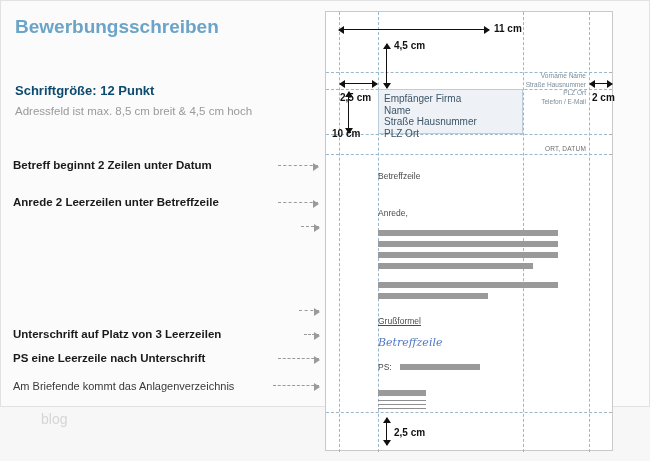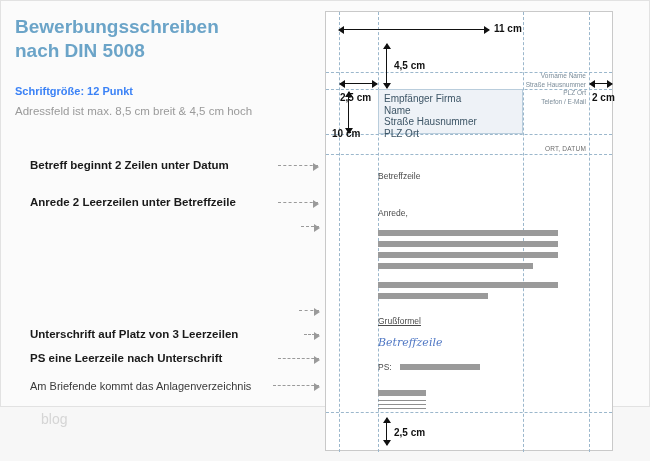--- a/index.html
+++ b/index.html
@@ -33,39 +33,38 @@
     font-weight: bold;
     line-height: 24px;
   }
   .subtitle-block {
     position: absolute;
     left: 14px;
     top: 80px;
     width: 300px;
   }
   .subtitle-main {
-    font-size: 11px;
+    font-size: 13px;
     font-weight: bold;
-    color: #3b82f6;
+    color: #0c4a6e;
     line-height: 20px;
   }
   .subtitle-sub {
     font-size: 11.5px;
     color: #9a9a9a;
     line-height: 18px;
     margin-top: 1px;
   }
 
   .note {
     position: absolute;
     font-size: 11.5px;
     color: #1a1a1a;
     font-weight: bold;
     white-space: nowrap;
-    margin-left: 17px;
   }
   .note.small {
     font-weight: normal;
     font-size: 11px;
     color: #3a3a3a;
   }
 
   
   .note-arrow {
     position: absolute;
@@ -214,21 +213,20 @@
     white-space: nowrap;
   }
 </style>
 </head>
 <body>
 
 <div id="root">
 
   <div class="title">
     <span>Bewerbungsschreiben</span><br>
-    <span>nach DIN 5008</span>
   </div>
 
   <div class="subtitle-block">
     <div class="subtitle-main">Schriftgröße: 12 Punkt</div>
     <div class="subtitle-sub">Adressfeld ist max. 8,5 cm breit &amp; 4,5 cm hoch</div>
   </div>
 
   <div class="note" style="left:12px; top:158px;">Betreff beginnt 2 Zeilen unter Datum</div>
   <div class="note-arrow" style="left:277px; top:164px; width:40px;"></div>
 
@@ -266,21 +264,21 @@
     <div class="marrow h" style="left:13px; top:17px; width:150px;">
       <span class="head left"></span>
       <span class="head right"></span>
     </div>
     <div class="mlabel" style="left:168px; top:11px;">11 cm</div>
 
     <div class="marrow v" style="left:60px; top:32px; height:44px;">
       <span class="head up"></span>
       <span class="head down"></span>
     </div>
-    <div class="mlabel" style="left:68px; top:28px;margin-top:20px;">4,5 cm</div>
+    <div class="mlabel" style="left:68px; top:28px;">4,5 cm</div>
 
     <div class="marrow h" style="left:14px; top:71px; width:37px;">
       <span class="head left"></span>
       <span class="head right"></span>
     </div>
     <div class="mlabel" style="left:14px; top:80px;">2,5 cm</div>
 
     <div class="marrow v" style="left:22px; top:80px; height:41px;">
       <span class="head up"></span>
       <span class="head down"></span>

